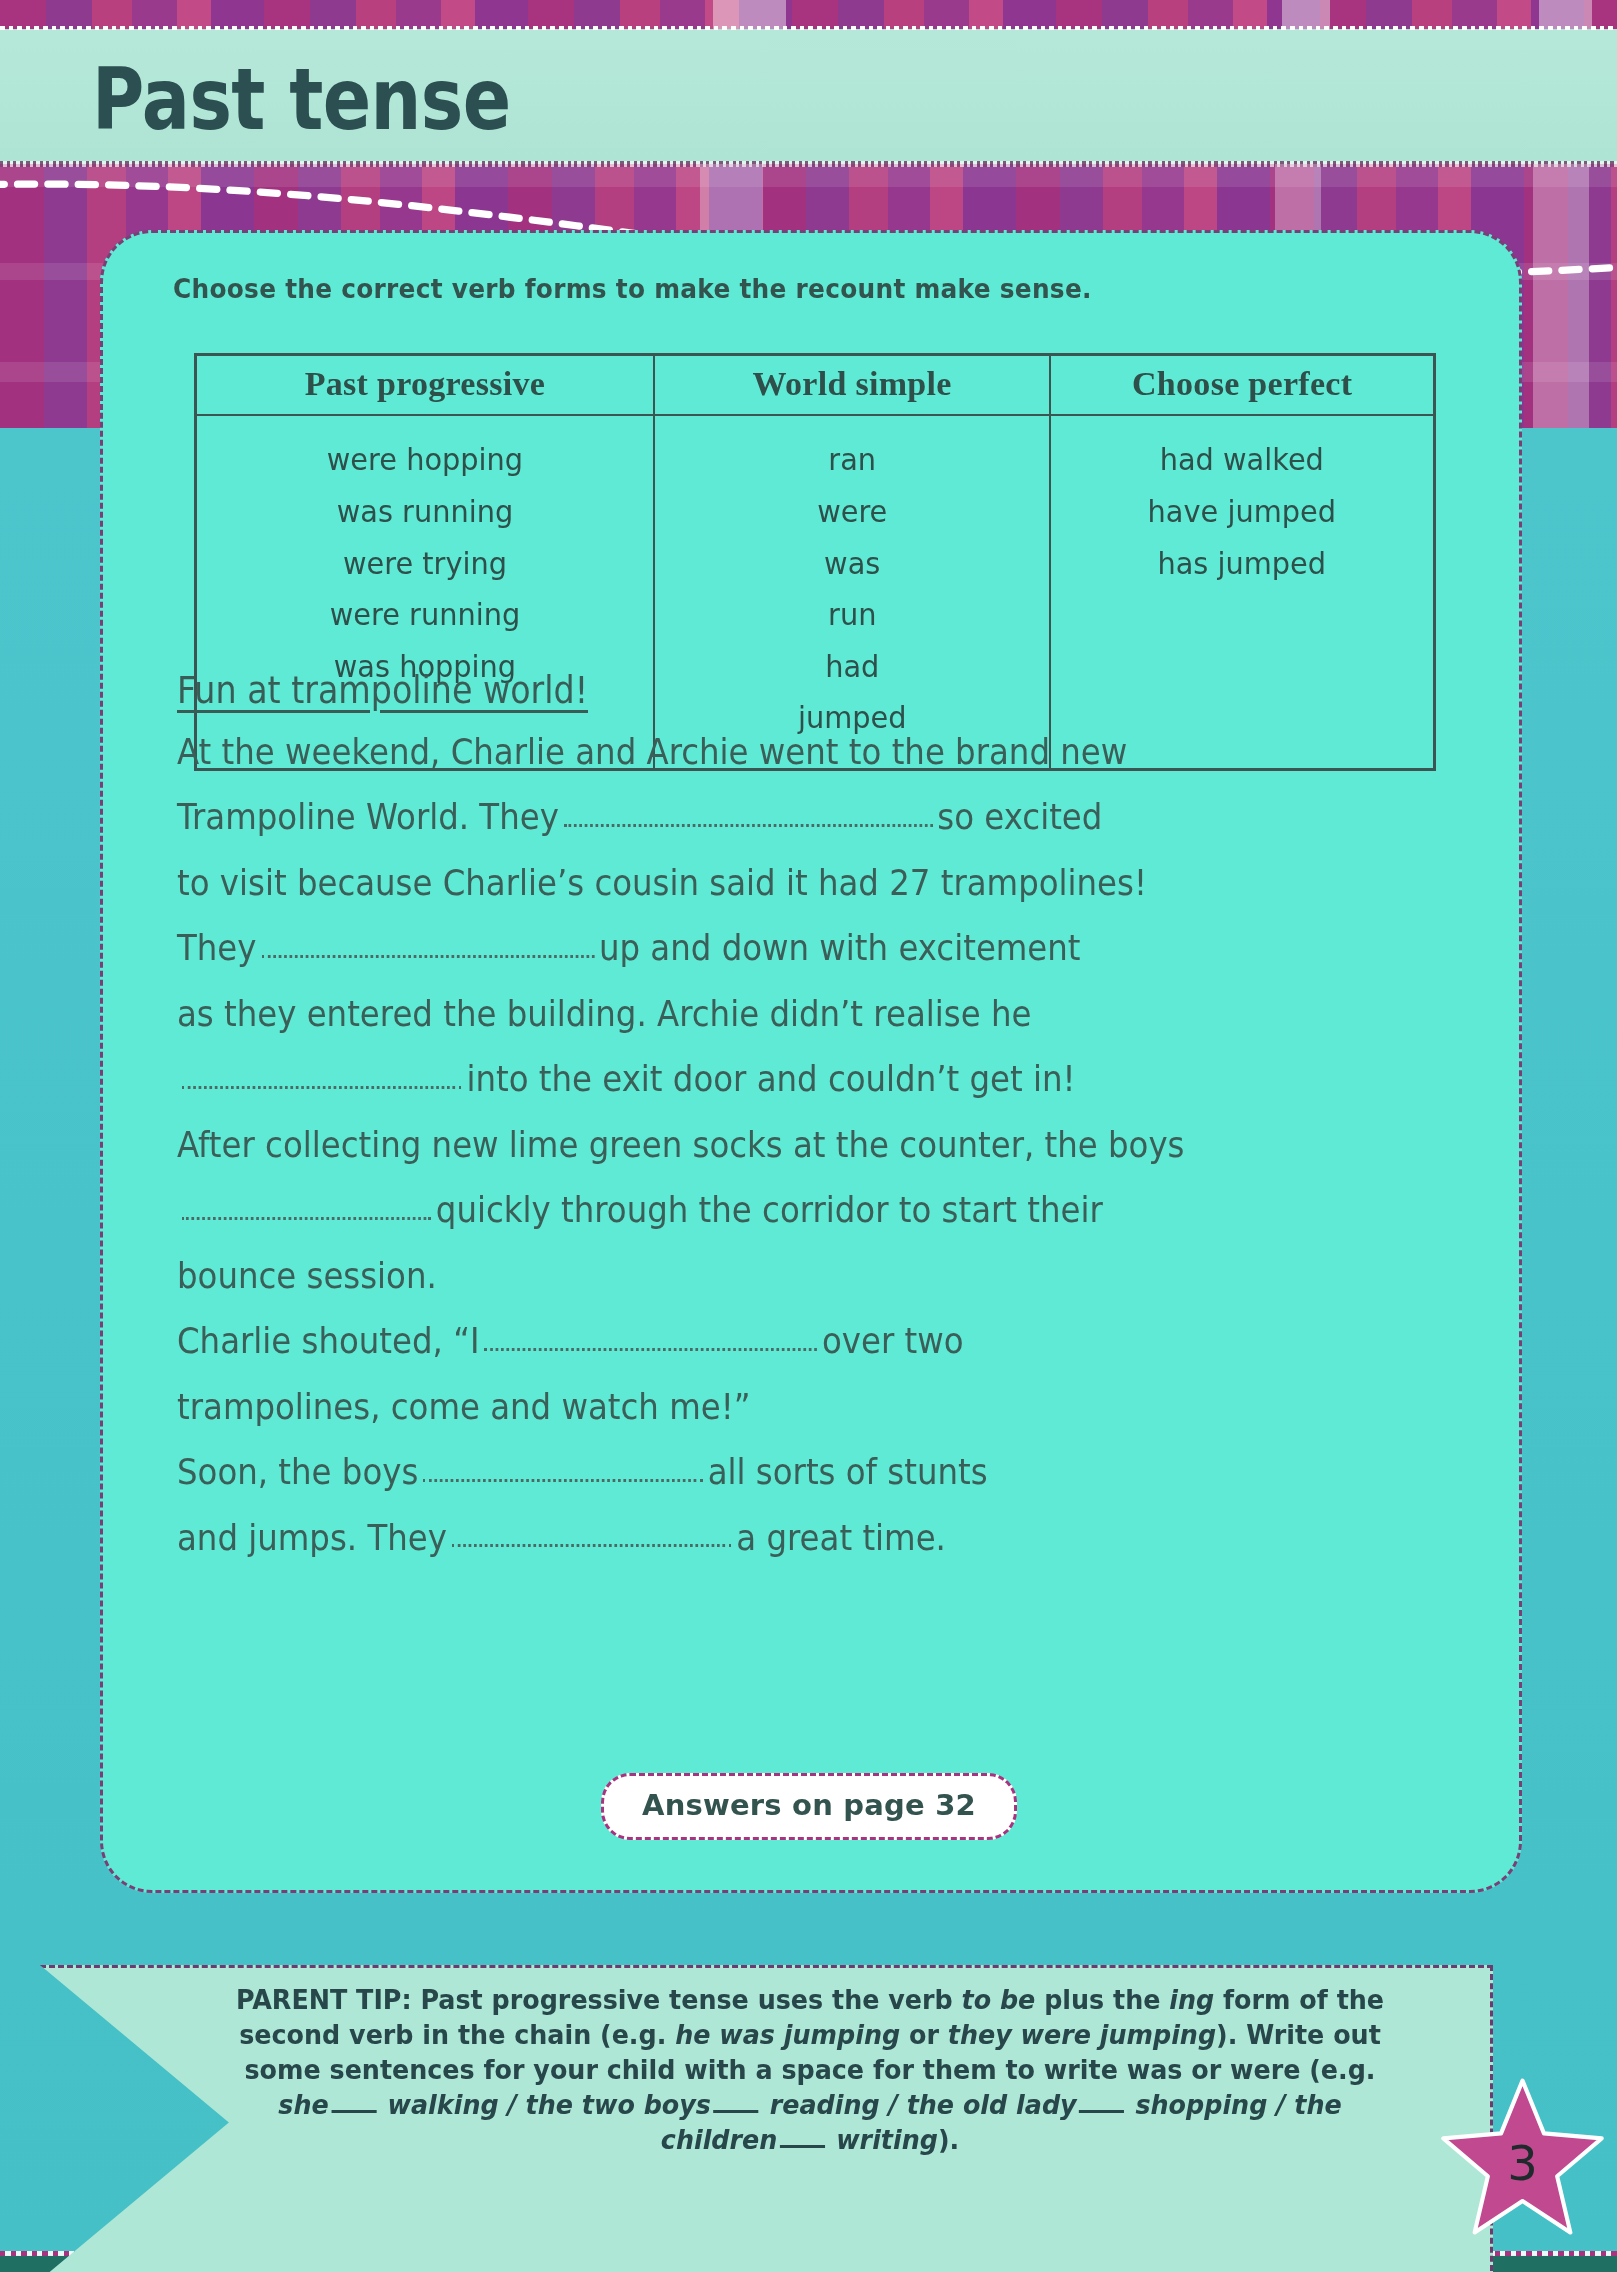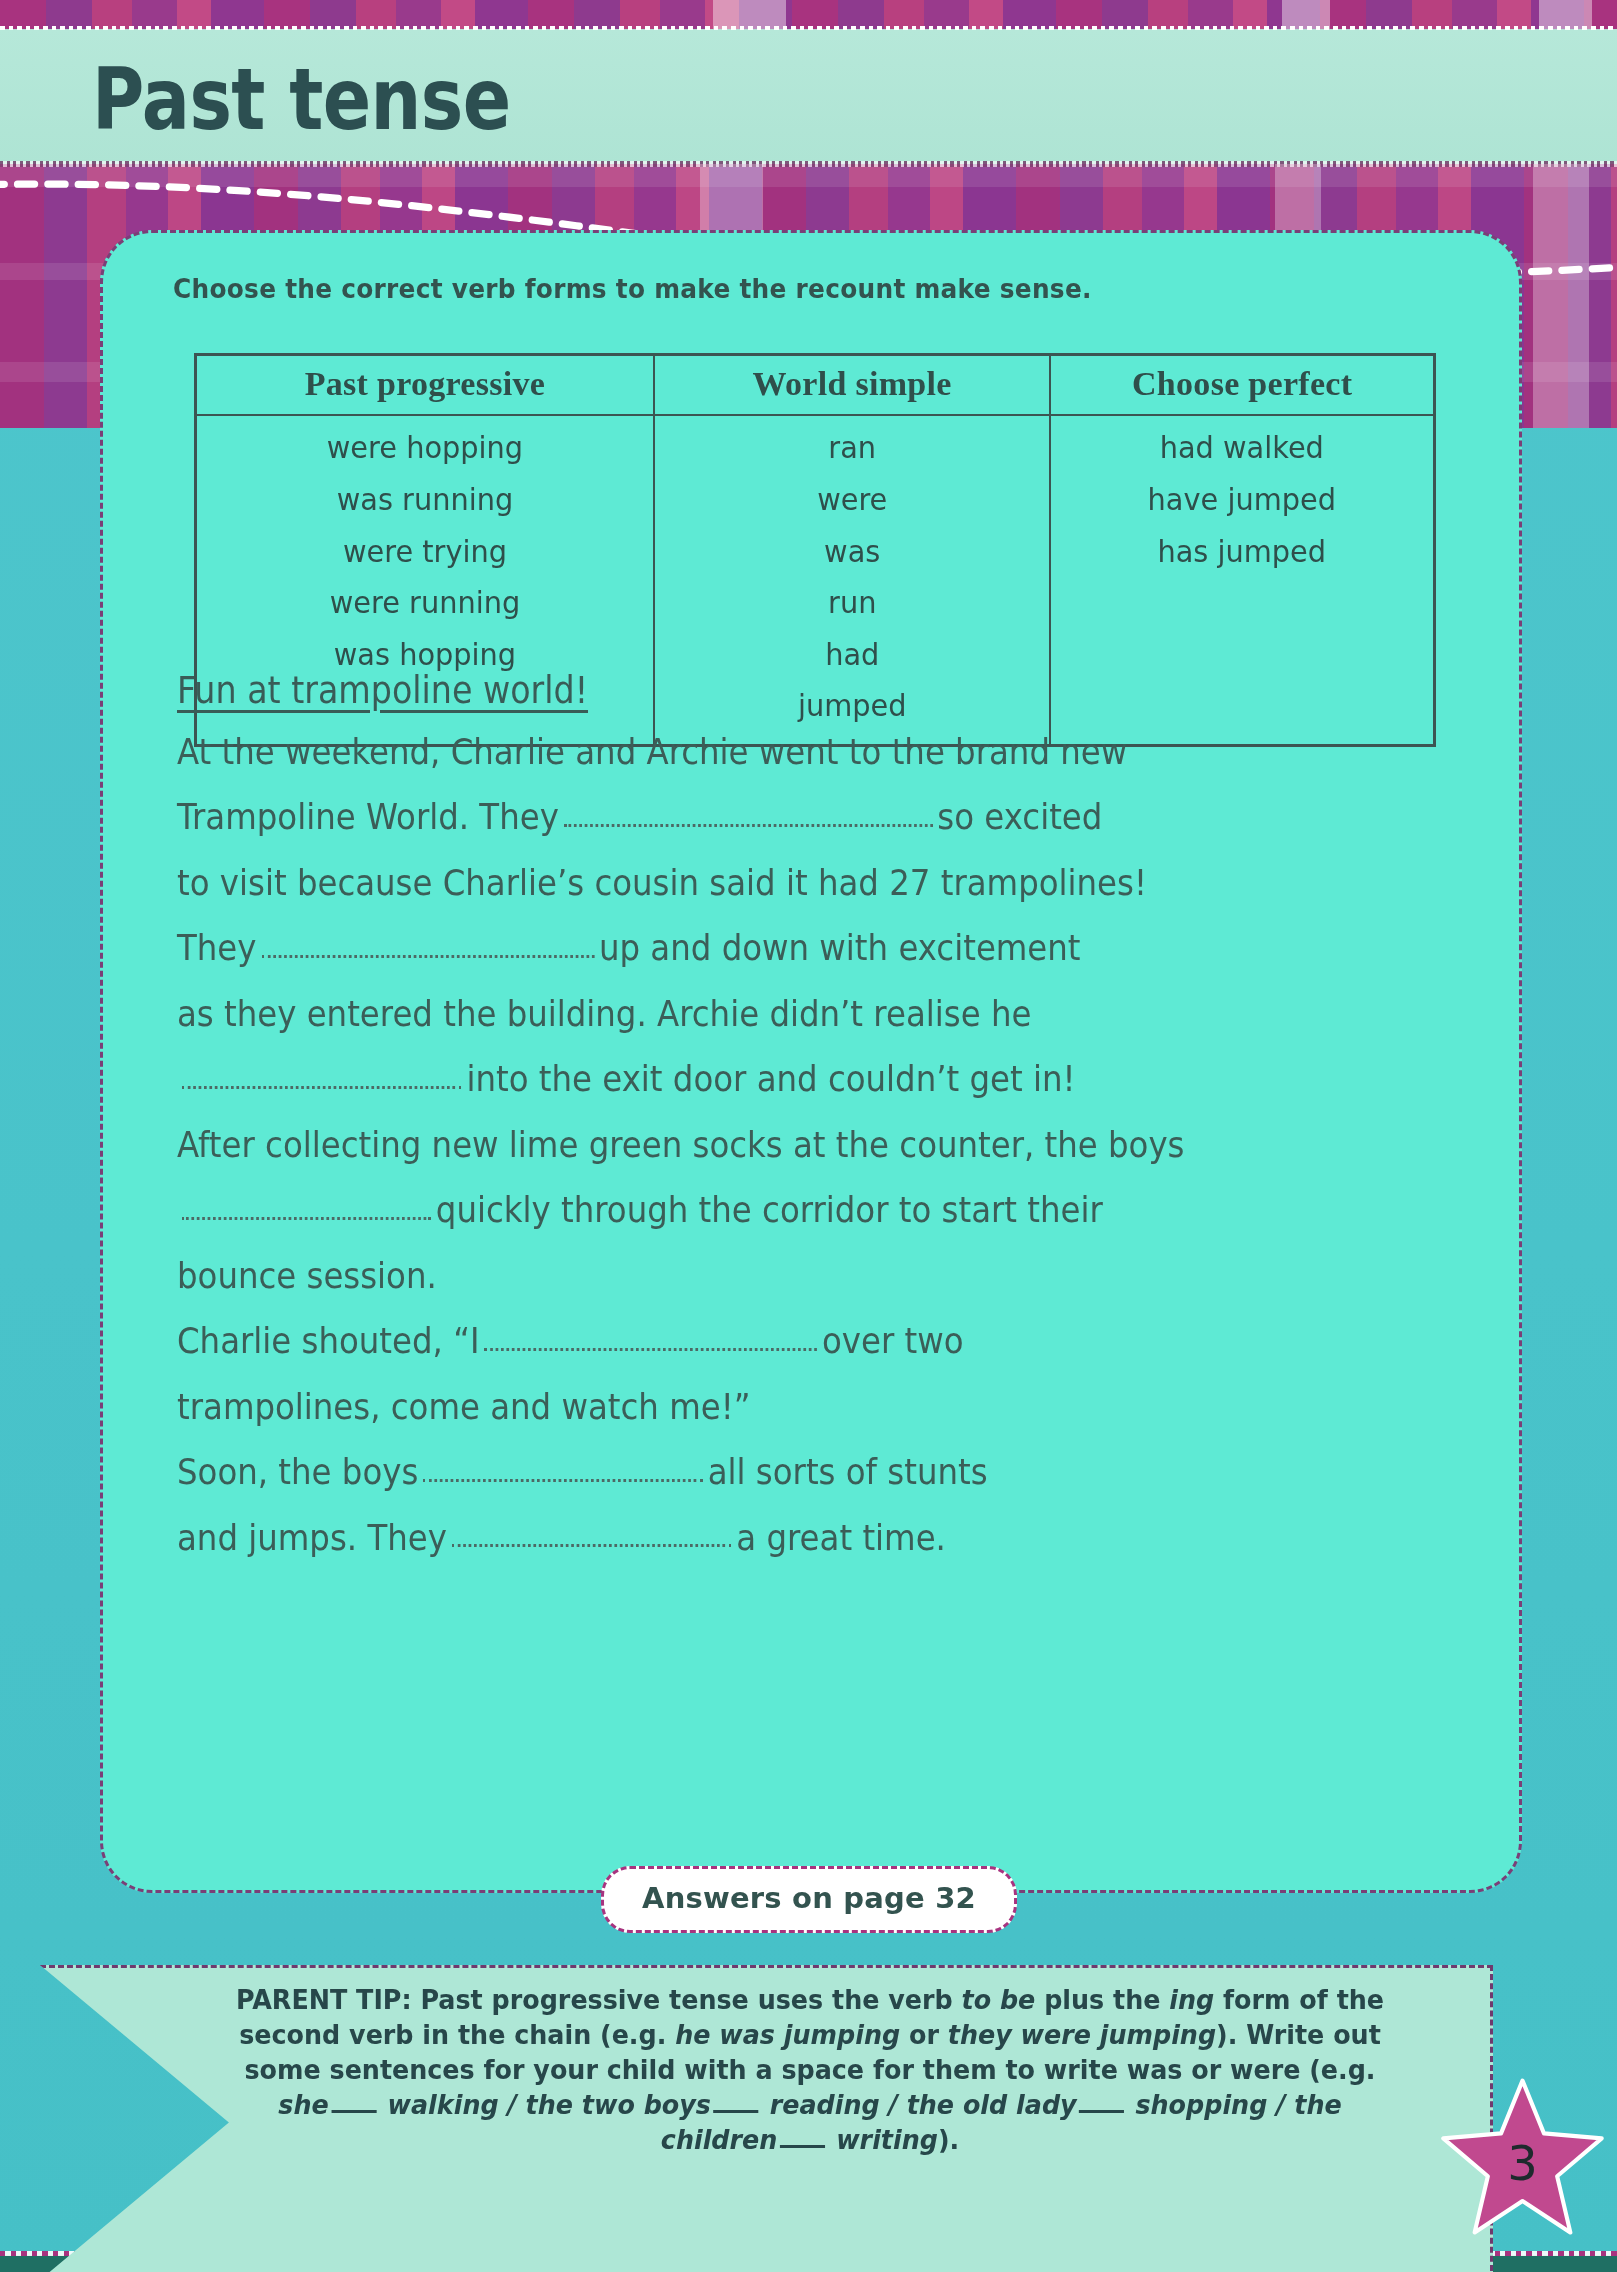--- a/index.html
+++ b/index.html
@@ -120,21 +120,21 @@
   .verb-table th{
     font-family:Liberation Serif, serif;
     font-weight:700;font-size:34px;color:#2f4f4b;
     padding:9.2px 0 10.6px;
     letter-spacing:0.3px;
   }
   .verb-table td{padding:6.6px 0 12px;}
   .verb-table .w1{width:37%;}
   .verb-table .w2{width:32%;}
   .verb-table .w3{width:31%;}
-  .vlist{list-style:none;margin:0;padding:0;}
+  .vlist{list-style:none;margin:12px;padding:0;}
   .vlist li{
     font-family:"DejaVu Sans",sans-serif;
     font-weight:400;font-size:30px;color:#2f4f4b;
     line-height:1.72;
     transform:scaleX(.96);
   }
 
   
   .recount{
     position:absolute;left:74px;top:436px;width:1275px;
@@ -164,21 +164,21 @@
     margin:0 5.3px;
   }
   .b-xl{width:410px;}
   .b-lg{width:370px;}
   .b-md{width:311px;}
   .b-sm{width:277px;}
 
   
   .answers{
     position:absolute;left:50%;transform:translateX(-50%);
-    top:1866px;
+    top:1773px;
     background:#fff;
     border:3.3px dashed #a8337f;
     border-radius:29px;
     padding:12px 38px 14.5px;
     font-family:"DejaVu Sans",sans-serif;
     font-weight:700;font-size:29px;color:#33534f;
     white-space:nowrap;
     letter-spacing:0.2px;
     z-index:6;
   }

